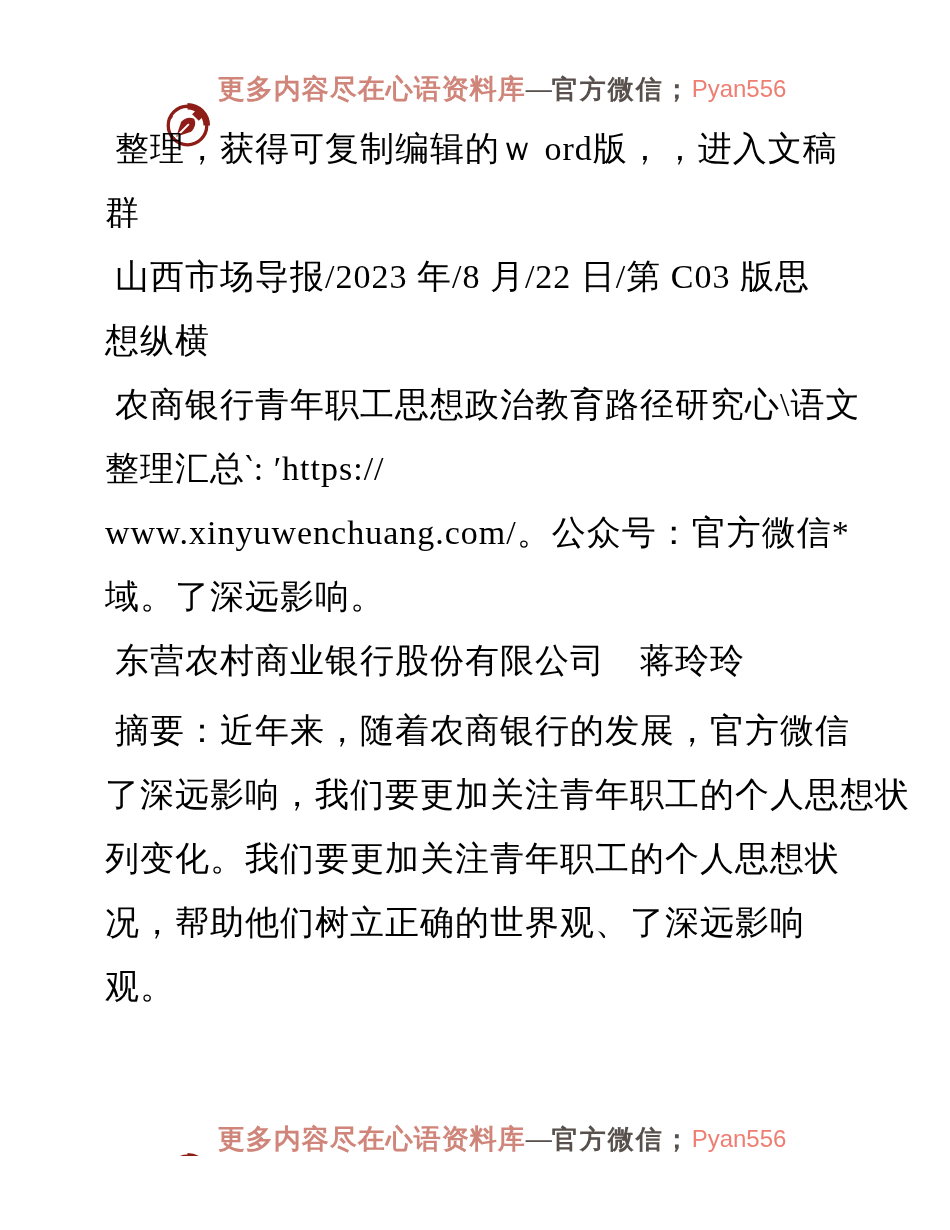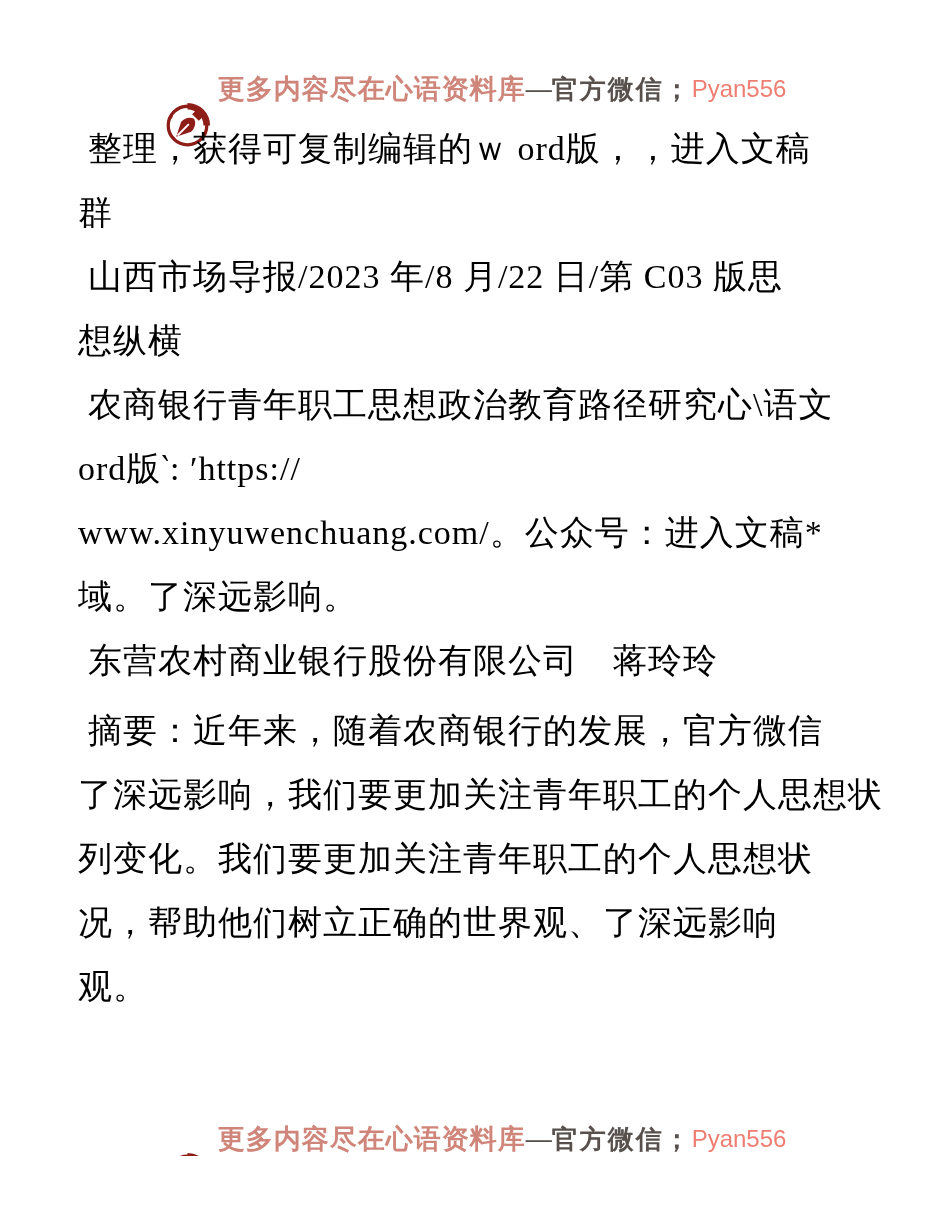--- a/index.html
+++ b/index.html
@@ -55,21 +55,21 @@
   .brand-id {
     color: #ee7e72;
     font-size: 24px;
     font-family: "Liberation Sans", "DejaVu Sans", sans-serif;
   }
 
   
   .doc-body {
     position: absolute;
     top: 117px;
-    left: 78px;
+    left: 105px;
     right: 90px;
     color: #000000;
   }
   .para { margin: 0; }
   .para-4 { margin-top: 6px; }
   .line {
     font-size: 34px;
     line-height: 64px;
     letter-spacing: 1px;
     white-space: pre;
@@ -105,22 +105,22 @@
       <div class="line">群</div>
     </div>
 
     <div class="para para-1">
       <div class="line indent">山西市场导报/2023 年/8 月/22 日/第 C03 版思</div>
       <div class="line">想纵横</div>
     </div>
 
     <div class="para para-2">
       <div class="line indent">农商银行青年职工思想政治教育路径研究心\语文</div>
-      <div class="line">ord版‵: ′https://</div>
-      <div class="line">www.xinyuwenchuang.com/。公众号：进入文稿*</div>
+      <div class="line">整理汇总‵: ′https://</div>
+      <div class="line">www.xinyuwenchuang.com/。公众号：官方微信*</div>
       <div class="line">域。了深远影响。</div>
     </div>
 
     <div class="para para-3">
       <div class="line indent">东营农村商业银行股份有限公司　蒋玲玲</div>
     </div>
 
     <div class="para para-4">
       <div class="line indent">摘要：近年来，随着农商银行的发展，官方微信</div>
       <div class="line">了深远影响，我们要更加关注青年职工的个人思想状</div>

